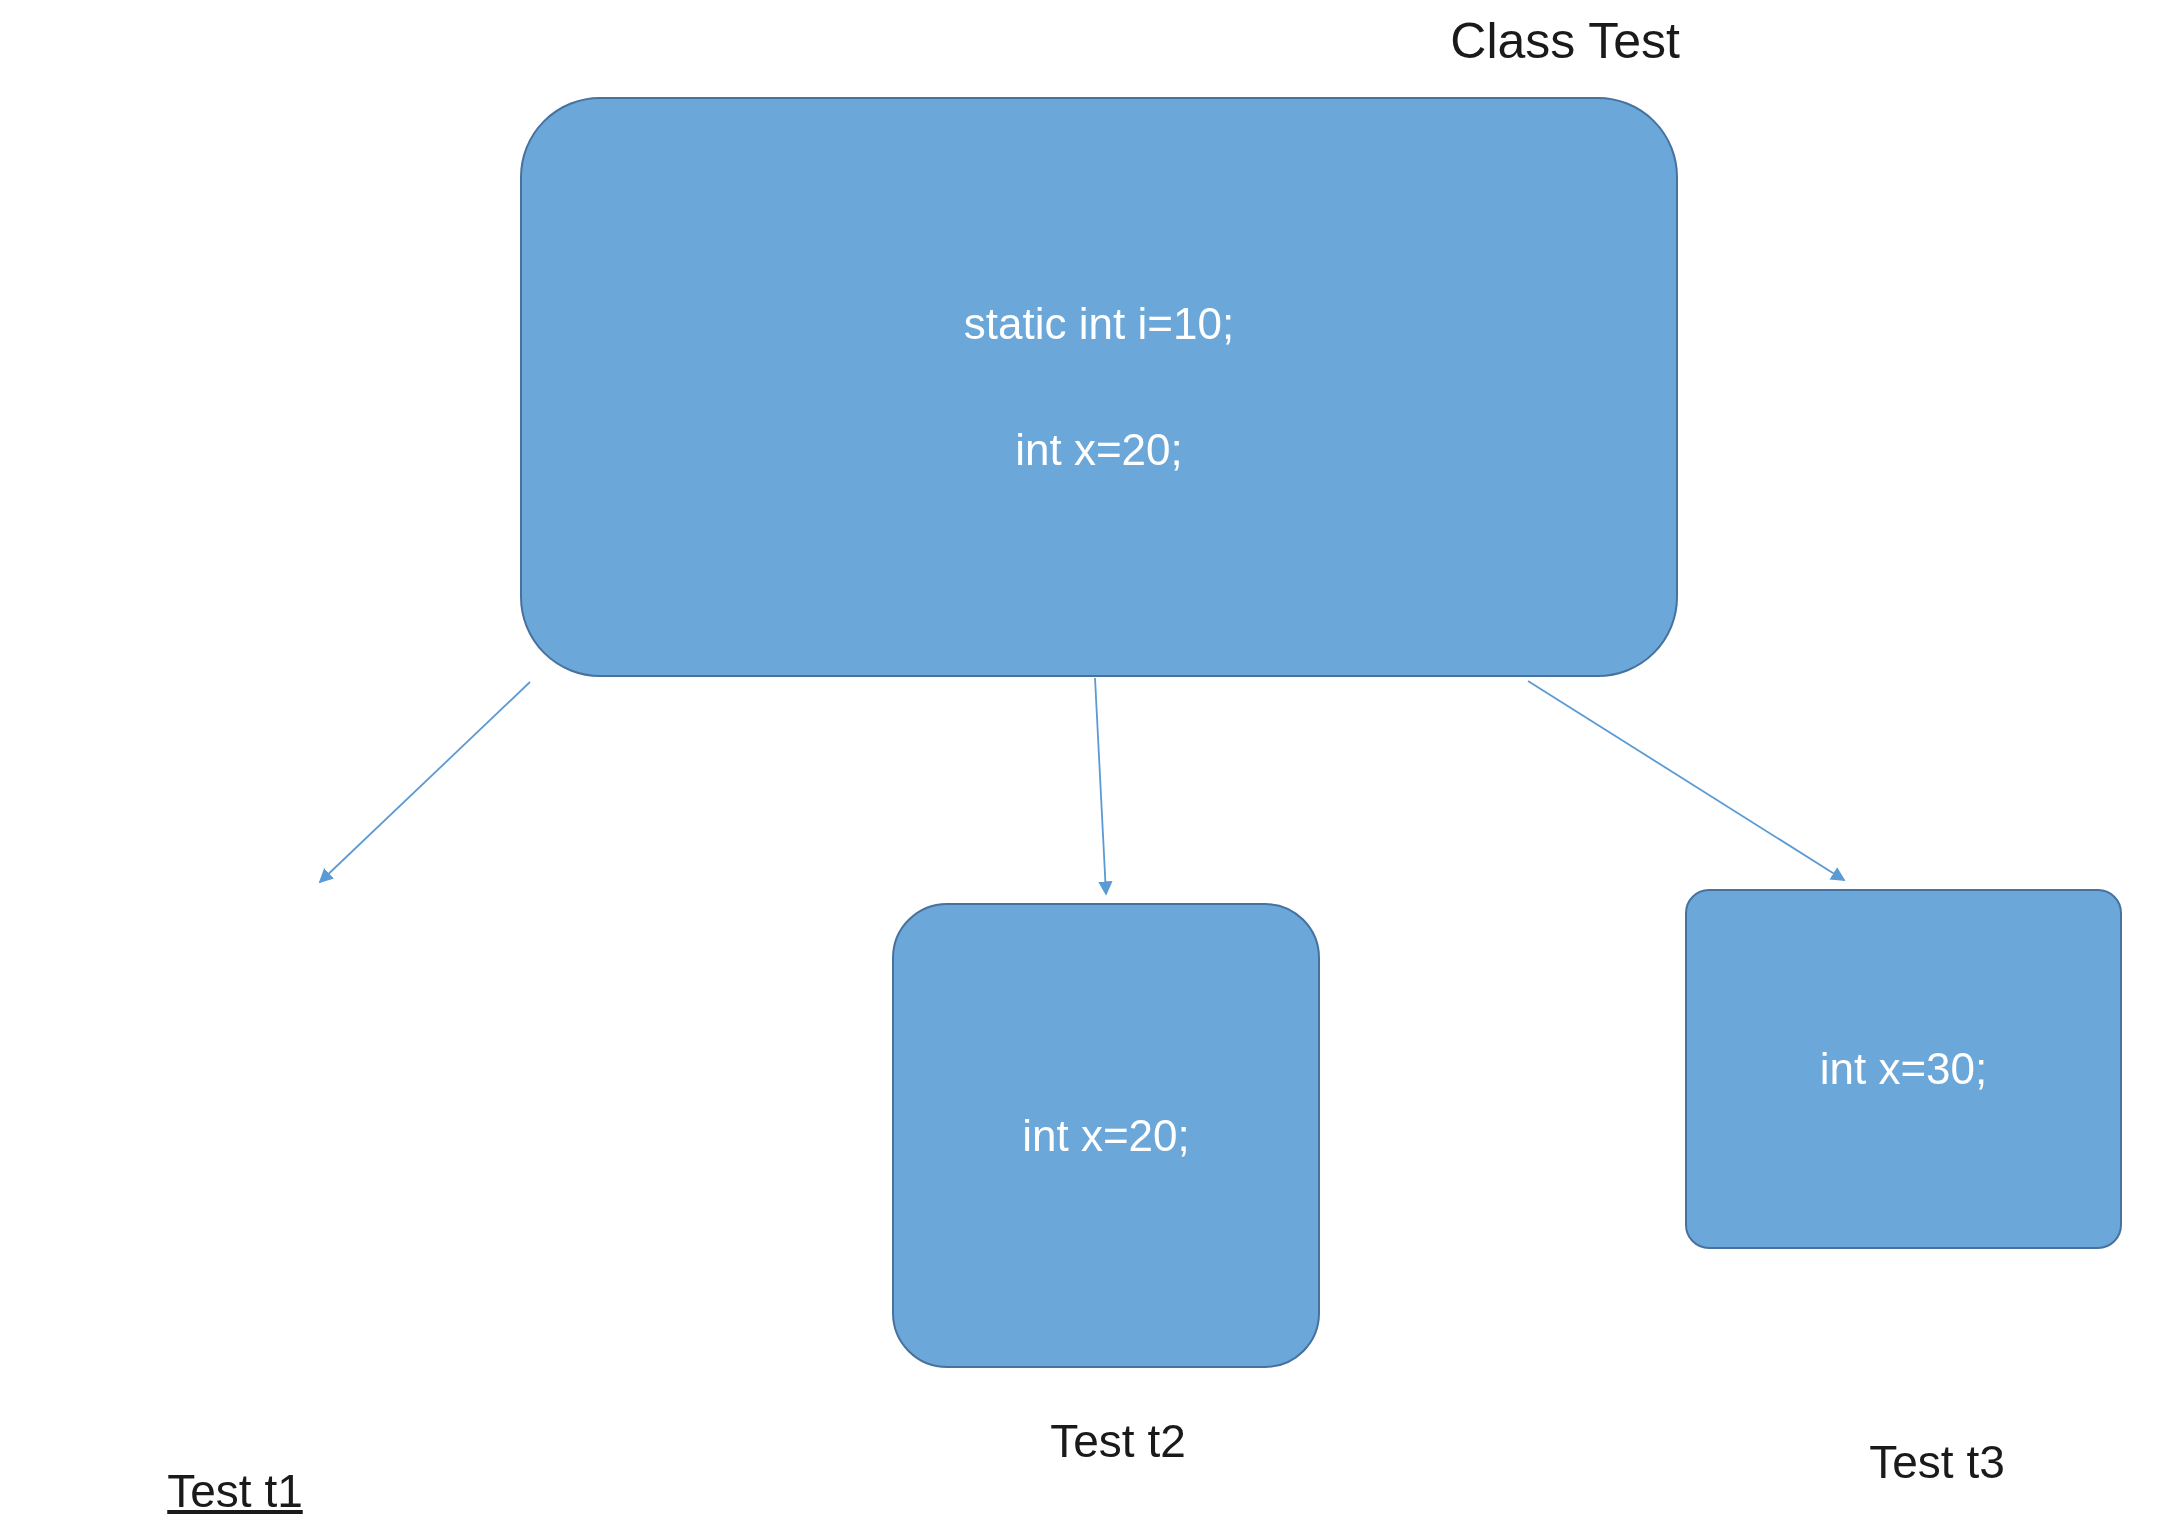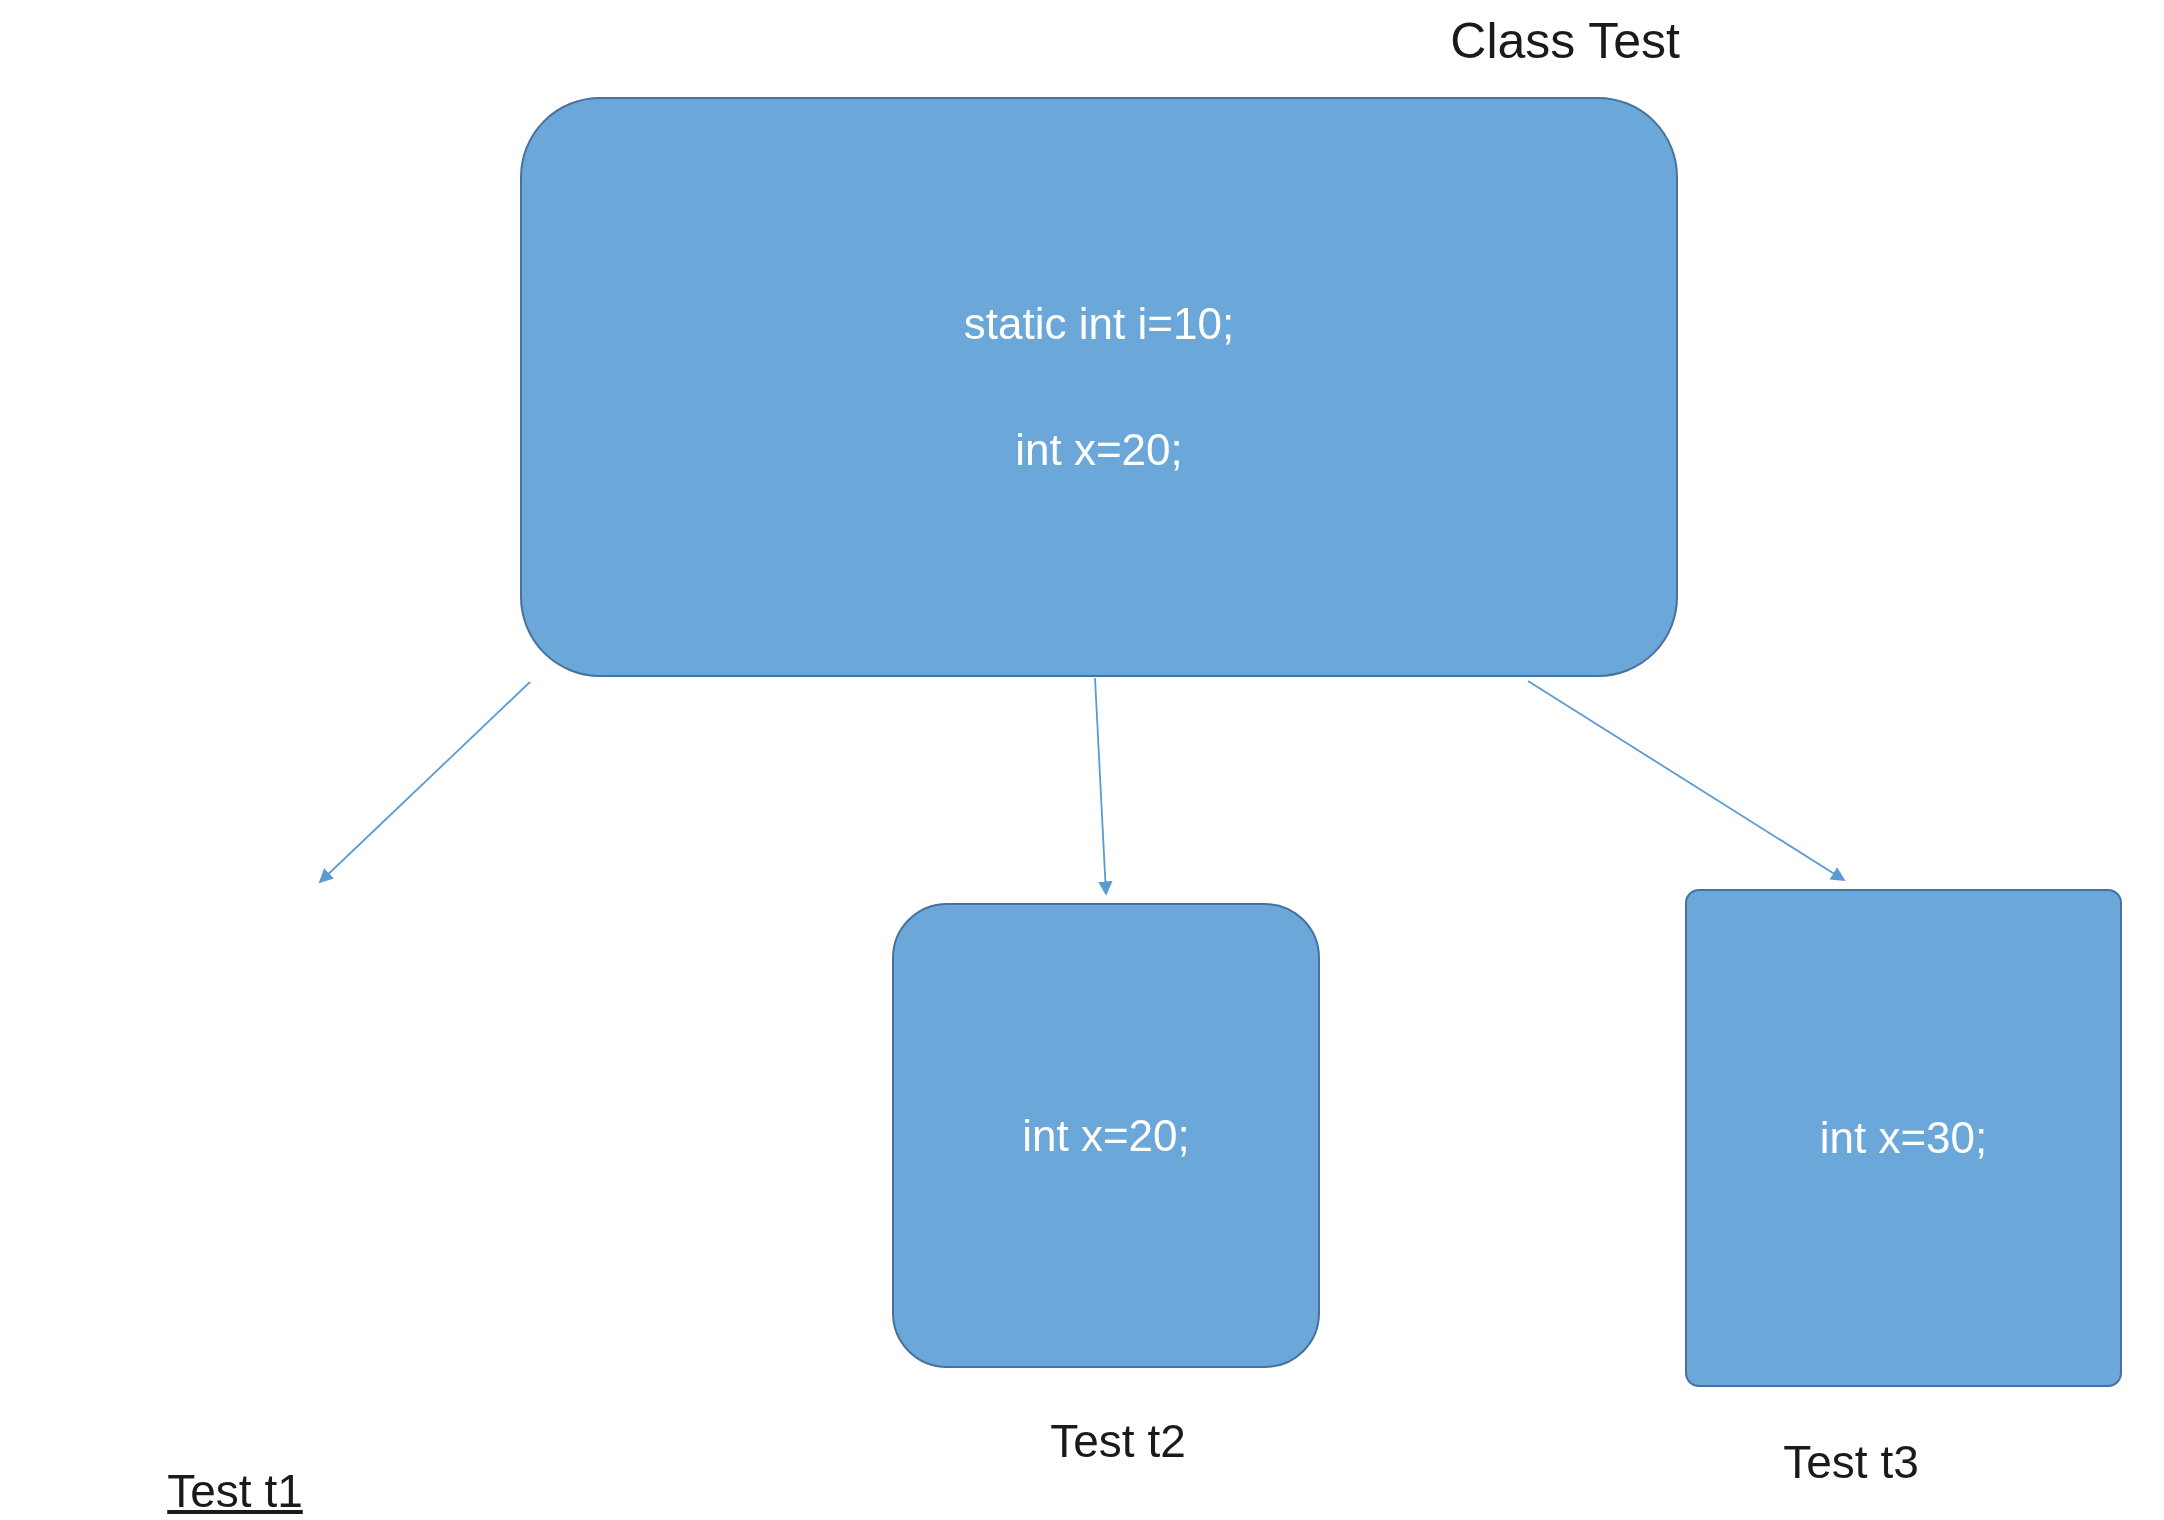--- a/index.html
+++ b/index.html
@@ -42,31 +42,31 @@
     white-space:nowrap;
   }
   .node-main{
     left:520px;top:97px;width:1158px;height:580px;
     border-radius:80px;
     gap:76px;
     align-items:center;
   }
   .node-t1{left:95px;top:889px;width:426px;height:463px;border-radius:58px;}
   .node-t2{left:892px;top:903px;width:428px;height:465px;border-radius:55px;}
-  .node-t3{left:1685px;top:889px;width:437px;height:498px;border-radius:14px;}
+  .node-t3{left:1685px;top:889px;width:437px;height:360px;border-radius:24px;}
   .obj-label{
     position:absolute;
     transform:translateX(-50%);
     font-size:46px;
     color:var(--label-text);
     white-space:nowrap;
   }
   .label-t1{left:235px;top:1464px;text-decoration:underline;}
   .label-t2{left:1118px;top:1414px;}
-  .label-t3{left:1851px;top:1435px;}
+  .label-t3{left:1937px;top:1435px;}
   svg.arrows{
     position:absolute;
     left:0;top:0;width:2164px;height:1520px;
     pointer-events:none;
   }
   svg.arrows line{
     stroke:var(--arrow);
     stroke-width:1.8;
     fill:none;
   }

